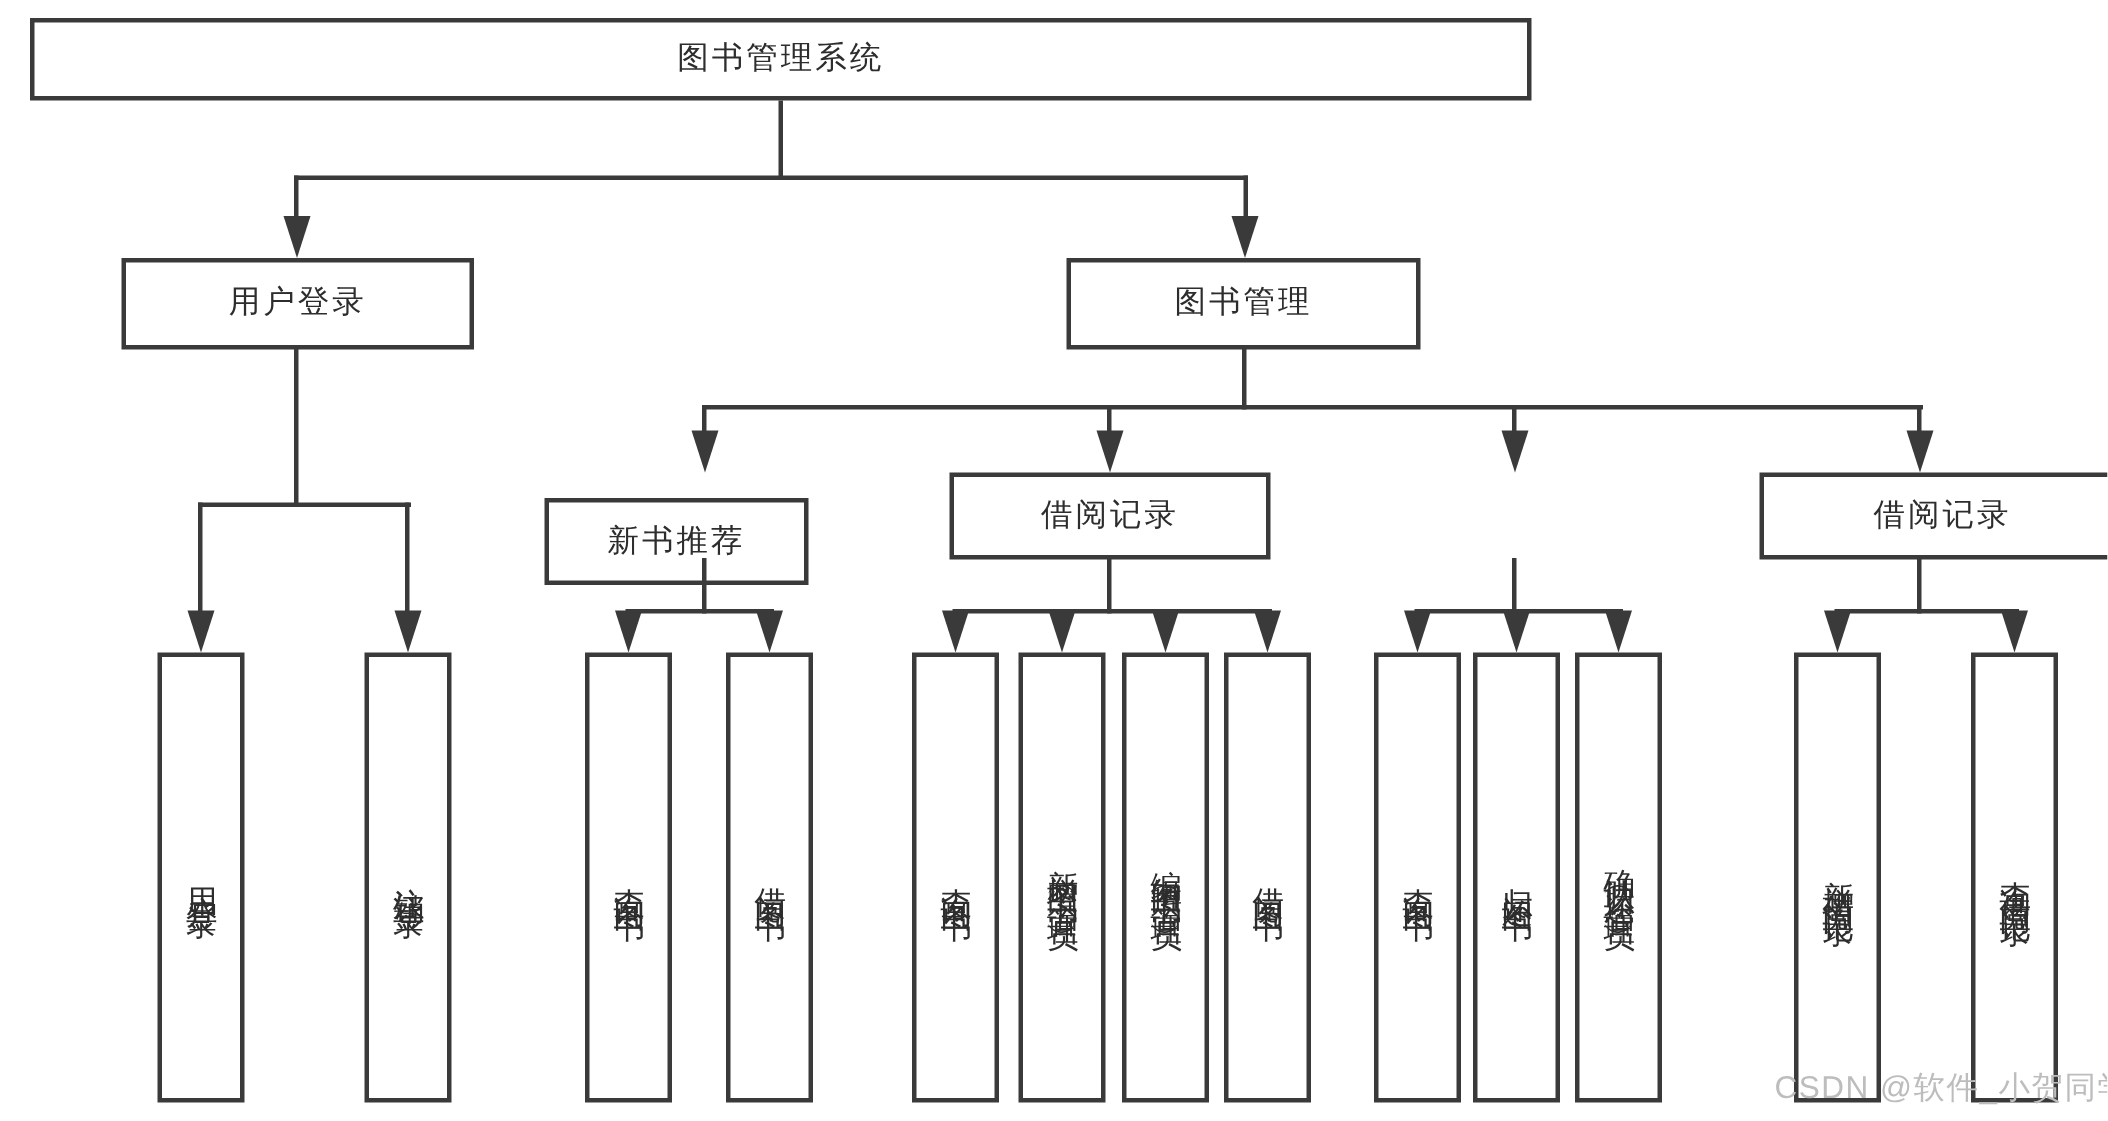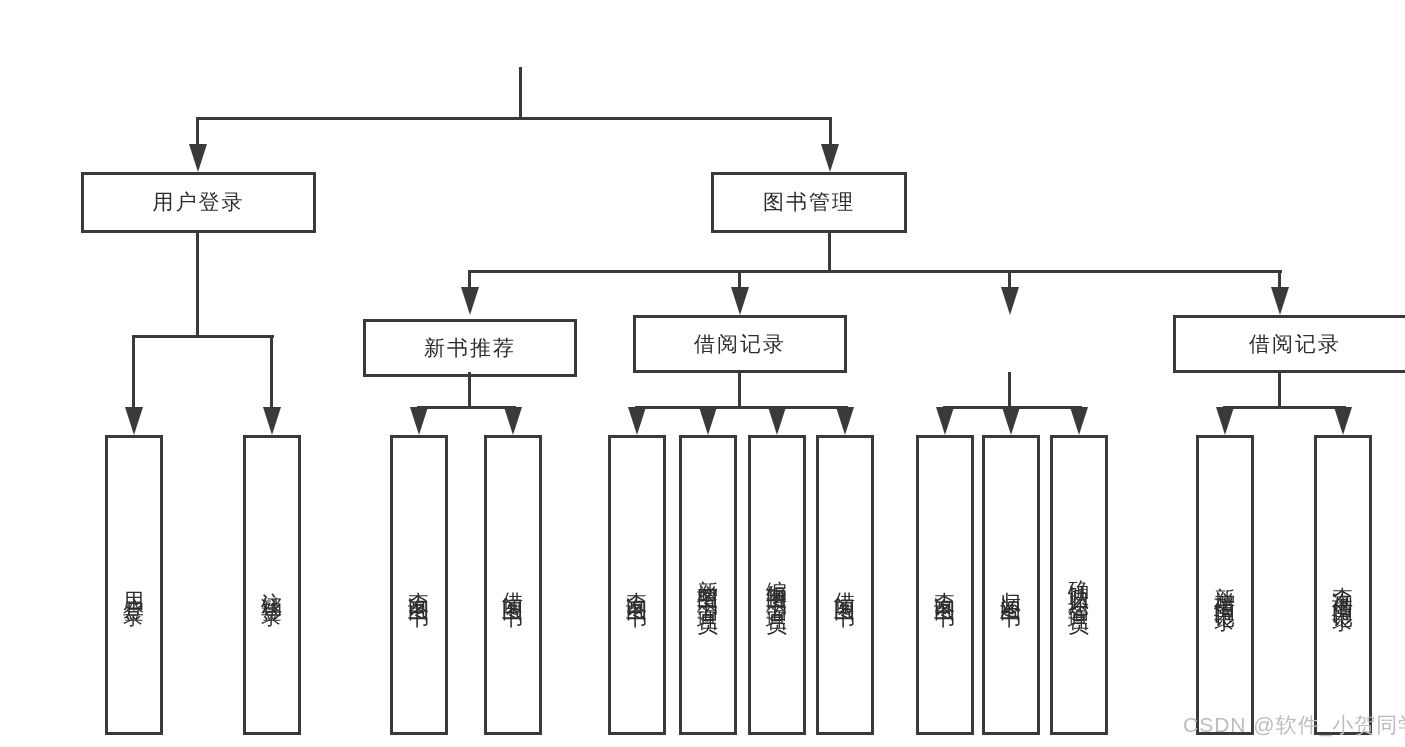--- a/index.html
+++ b/index.html
@@ -33,32 +33,35 @@
   .watermark{
     position:absolute; left:1183px; top:711px; z-index:10;
     font-size:21px; letter-spacing:1px; color:var(--watermark); white-space:nowrap;
   }
 </style>
 </head>
 <body>
 
 <div class="canvas">
 
+  <div class="box" style="left:20px;top:12px;width:1001px;height:55px">
+    <span>图书管理系统</span>
+  </div>
 
   <div class="ln v" style="left:519px;top:67px;height:53px"></div>
   <div class="ln h" style="left:196px;top:117px;width:636px"></div>
   <div class="ln v" style="left:196px;top:117px;height:30px"></div>
   <div class="arw" style="left:189px;top:144px"></div>
   <div class="ln v" style="left:829px;top:117px;height:30px"></div>
   <div class="arw" style="left:821px;top:144px"></div>
 
   <div class="box" style="left:81px;top:172px;width:235px;height:61px">
     <span>用户登录</span>
   </div>
-  <div class="box" style="left:711px;top:172px;width:196px;height:61px">
+  <div class="box" style="left:711px;top:172px;width:236px;height:61px">
     <span>图书管理</span>
   </div>
 
   <div class="ln v" style="left:196px;top:232px;height:106px"></div>
   <div class="ln h" style="left:132px;top:335px;width:142px"></div>
   <div class="ln v" style="left:132px;top:335px;height:74px"></div>
   <div class="arw" style="left:125px;top:407px"></div>
   <div class="ln v" style="left:270px;top:335px;height:74px"></div>
   <div class="arw" style="left:263px;top:407px"></div>
 
@@ -66,21 +69,21 @@
   <div class="ln h" style="left:468px;top:270px;width:814px"></div>
   <div class="ln v" style="left:468px;top:270px;height:20px"></div>
   <div class="arw" style="left:461px;top:287px"></div>
   <div class="ln v" style="left:738px;top:270px;height:20px"></div>
   <div class="arw" style="left:731px;top:287px"></div>
   <div class="ln v" style="left:1008px;top:270px;height:20px"></div>
   <div class="arw" style="left:1001px;top:287px"></div>
   <div class="ln v" style="left:1278px;top:270px;height:20px"></div>
   <div class="arw" style="left:1271px;top:287px"></div>
 
-  <div class="box" style="left:363px;top:319px;width:214px;height:58px">
+  <div class="box" style="left:363px;top:332px;width:176px;height:58px">
     <span>新书推荐</span>
   </div>
   <div class="box" style="left:633px;top:315px;width:214px;height:58px">
     <span>借阅记录</span>
   </div>
   <div class="box" style="left:1173px;top:315px;width:244px;height:58px">
     <span>借阅记录</span>
   </div>
 
   <div class="ln v" style="left:468px;top:372px;height:37px"></div>

